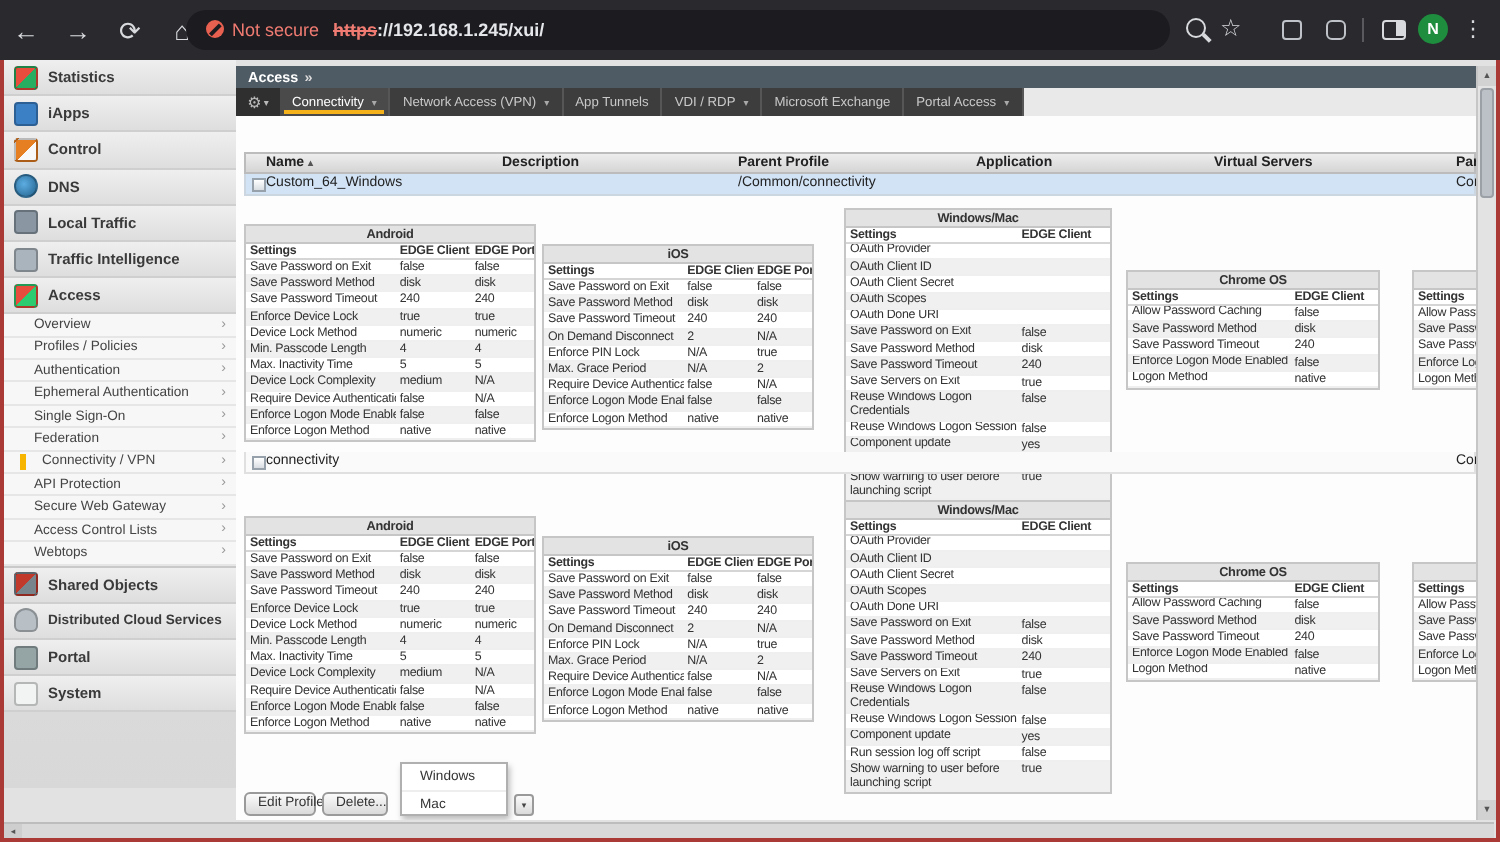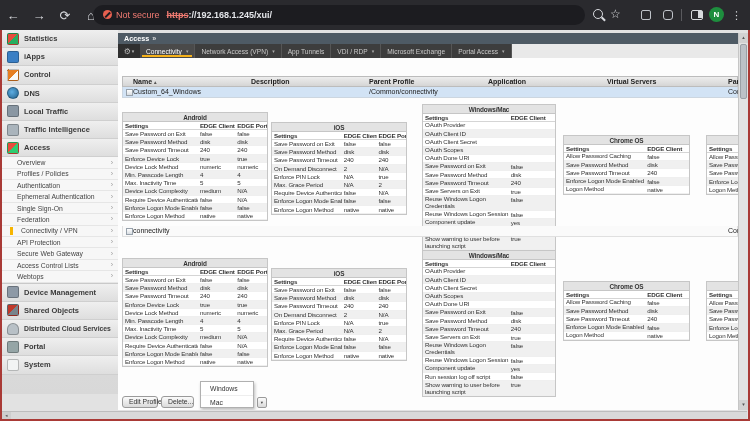--- a/index.html
+++ b/index.html
@@ -218,24 +218,20 @@
     <div class="subitem">
         <span>Access Control Lists</span>
         <span class="arr">›</span>
       </div>
     <div class="subitem">
         <span>Webtops</span>
         <span class="arr">›</span>
       </div>
   </div>
   <div class="sitem">
-      <span class="sicon ic-dm"></span>
-      <span>Device Management</span>
-    </div>
-  <div class="sitem">
       <span class="sicon ic-so"></span>
       <span>Shared Objects</span>
     </div>
   <div class="sitem">
       <span class="sicon ic-dcs"></span>
       <span style="font-size:6.8px;">Distributed Cloud Services</span>
     </div>
   <div class="sitem">
       <span class="sicon ic-net"></span>
       <span>Portal</span>

